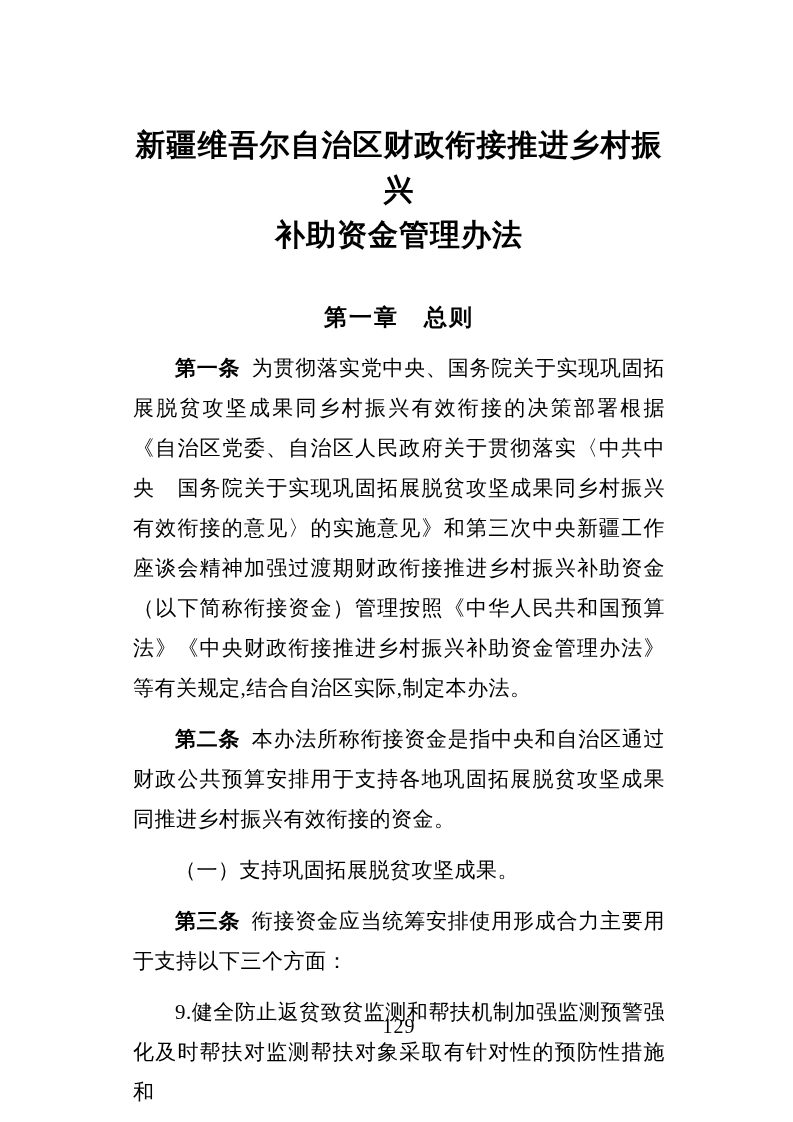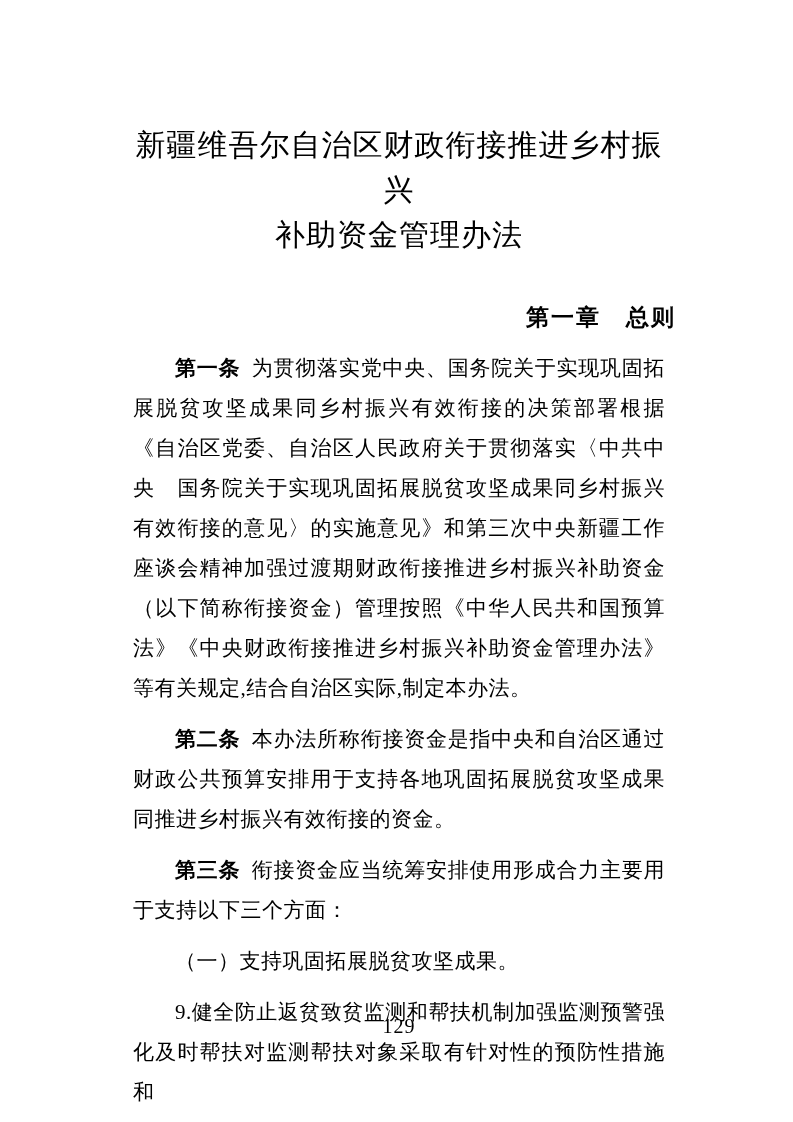--- a/index.html
+++ b/index.html
@@ -19,31 +19,31 @@
   .content {
     position: absolute;
     left: 122px;
     top: 0;
     width: 554px;
   }
   .doc-title {
     margin: 122px 0 0 0;
     font-size: 30px;
     line-height: 45px;
-    font-weight: normal;
+    font-weight: bold;
     text-align: center;
     letter-spacing: 1px;
     font-family: "Liberation Serif", "DejaVu Serif", serif;
   }
   .chapter {
     margin: 0;
     font-size: 23px;
     line-height: 40px;
     font-weight: bold;
-    text-align: right;
+    text-align: center;
     letter-spacing: 2px;
     font-family: "Liberation Sans", "DejaVu Sans", sans-serif;
   }
   .chapter.first {
     margin-top: 40px;
     margin-bottom: 8px;
   }
   .body-para {
     margin: 11px;
     font-size: 21px;
@@ -79,22 +79,22 @@
       <span>补助资金管理办法</span>
     </h1>
 
     <h2 class="chapter first">第一章　总则</h2>
 
     <p class="body-para"><span class="lead">第一条</span><span>为贯彻落实党中央、国务院关于实现巩固拓展脱贫攻坚成果同乡村振兴有效衔接的决策部署根据《自治区党委、自治区人民政府关于贯彻落实〈中共中央　国务院关于实现巩固拓展脱贫攻坚成果同乡村振兴有效衔接的意见〉的实施意见》和第三次中央新疆工作座谈会精神加强过渡期财政衔接推进乡村振兴补助资金（以下简称衔接资金）管理按照《中华人民共和国预算法》《中央财政衔接推进乡村振兴补助资金管理办法》等有关规定,结合自治区实际,制定本办法。</span></p>
 
     <p class="body-para"><span class="lead">第二条</span><span>本办法所称衔接资金是指中央和自治区通过财政公共预算安排用于支持各地巩固拓展脱贫攻坚成果同推进乡村振兴有效衔接的资金。</span></p>
 
 
+    <p class="body-para">（一）支持巩固拓展脱贫攻坚成果。</p>
+
     <p class="body-para"><span class="lead">第三条</span><span>衔接资金应当统筹安排使用形成合力主要用于支持以下三个方面：</span></p>
-
-    <p class="body-para">（一）支持巩固拓展脱贫攻坚成果。</p>
 
     <p class="body-para">9.健全防止返贫致贫监测和帮扶机制加强监测预警强化及时帮扶对监测帮扶对象采取有针对性的预防性措施和</p>
 
   </div>
 
   <div class="page-number">129</div>
 </div>
 
 </body></html>

